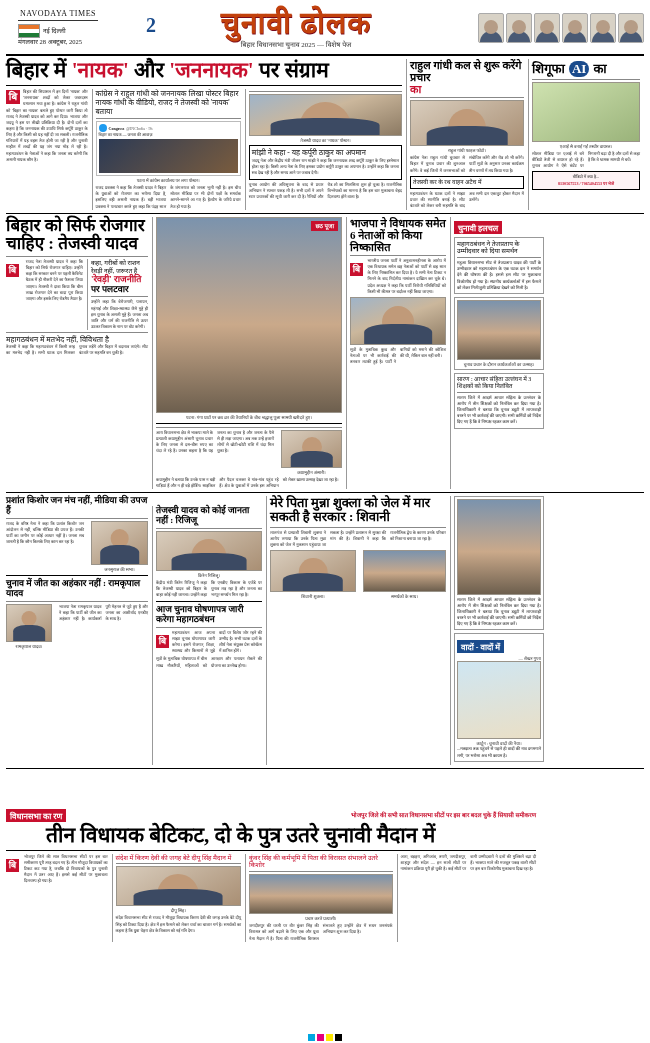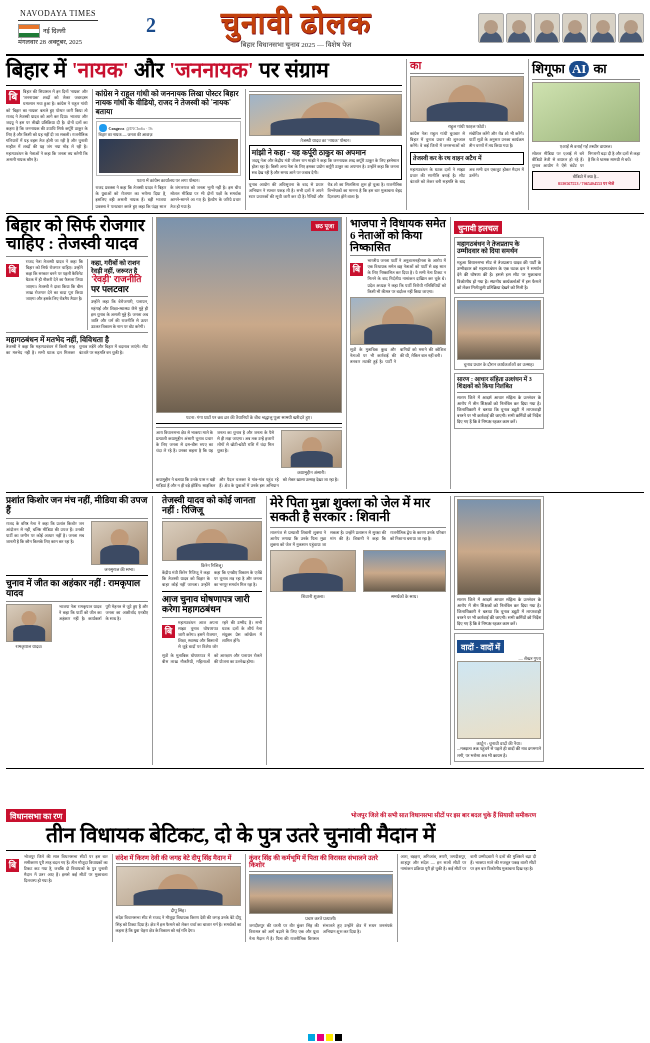--- a/index.html
+++ b/index.html
@@ -55,21 +55,21 @@
   .photo.crowd { background:linear-gradient(180deg,#7b93ad,#caa98a 55%,#6d5f4e); }
   .photo.portrait { background:linear-gradient(150deg,#d9cdbd,#a98f74); }
   .photo .face { position:absolute; left:50%; top:18%; width:34%; padding-top:34%; background:#c09a79; border-radius:50%; transform:translateX(-50%); }
   .photo .torso { position:absolute; left:50%; bottom:0; width:72%; height:44%; background:#3c4a63; border-radius:40% 40% 0 0; transform:translateX(-50%); }
 
   .boxed { border:1px solid #000; padding:2px; }
   .redbar { background:#c8102e; color:#fff; font-size:8px; font-weight:bold; padding:1px 4px; display:inline-block; }
   .bluebar { background:#1a4b8c; color:#fff; font-size:8px; font-weight:bold; padding:1px 4px; display:inline-block; }
 
   .kicker { font-size:6px; font-weight:bold; color:#c8102e; }
-  .subhead { font-size:7.5px; font-weight:bold; color:#111; line-height:1.2; }
+  .subhead { font-size:7.5px; font-weight:normal; color:#111; line-height:1.2; }
 
   .tweetcard { border:0.5px solid #bbb; background:#fff; font-size:4px; padding:2px; }
   .tweet-top { display:flex; gap:2px; align-items:center; }
   .tweet-av { width:8px; height:8px; border-radius:50%; background:#1d9bf0; }
   .tweet-img { height:34px; background:linear-gradient(140deg,#2b3a55,#7a5c3e); margin-top:2px; }
 
   .ai-badge { display:inline-block; background:#1a4b8c; color:#fff; font-weight:bold; font-size:13px; padding:0 3px; border-radius:8px; }
 
   .cmyk { position:absolute; left:50%; bottom:2px; transform:translateX(-50%); display:flex; gap:2px; }
   .cmyk i { display:block; width:7px; height:7px; }
@@ -155,20 +155,21 @@
           <div class="boxed" style="margin-top:2px;">
             <div class="subhead">मांझी ने कहा - यह कर्पूरी ठाकुर का अपमान</div>
             <div class="body-text" style="margin-top:1px;">जदयू नेता और केंद्रीय मंत्री जीतन राम मांझी ने कहा कि जननायक शब्द कर्पूरी ठाकुर के लिए इस्तेमाल होता रहा है। किसी अन्य नेता के लिए इसका प्रयोग कर्पूरी ठाकुर का अपमान है। उन्होंने कहा कि जनता सब देख रही है और समय आने पर जवाब देगी।</div>
           </div>
           <div class="body-text c2" style="margin-top:2px;">चुनाव आयोग की अधिसूचना के बाद से प्रचार अभियान ने रफ्तार पकड़ ली है। सभी दलों ने अपने स्टार प्रचारकों की सूची जारी कर दी है। रैलियों और रोड शो का सिलसिला शुरू हो चुका है। राजनीतिक विश्लेषकों का मानना है कि इस बार मुकाबला बेहद दिलचस्प होने वाला है।</div>
         </div>
       </div>
     </div>
 
     <div class="rule-v" style="width:118px; padding-left:3px;">
+      <div class="hl hl-sm">राहुल गांधी कल से शुरू करेंगे प्रचार</div>
       <div class="hl hl-sm hl-red">का</div>
       <hr class="thin">
       <div class="photo portrait" style="height:46px;">
         <div class="face"></div>
           <div class="torso"></div>
       </div>
       <div class="cap">राहुल गांधी फाइल फोटो।</div>
       <div class="body-text c2" style="margin-top:2px;">कांग्रेस नेता राहुल गांधी बुधवार से बिहार में चुनाव प्रचार की शुरुआत करेंगे। वे कई जिलों में जनसभाओं को संबोधित करेंगे और रोड शो भी करेंगे। पार्टी सूत्रों के अनुसार उनका कार्यक्रम तीन चरणों में तय किया गया है।</div>
       <div class="boxed" style="margin-top:2px;">
         <div class="subhead" style="font-size:6px;">तेजस्वी कर के रथ वाहन अटैच में</div>
@@ -309,21 +310,21 @@
               <div class="torso"></div>
           </div>
           <div class="cap">रामकृपाल यादव।</div>
         </div>
         <div style="width:92px; padding-left:3px;">
           <div class="body-text c2">भाजपा नेता रामकृपाल यादव ने कहा कि पार्टी को जीत का अहंकार नहीं है। कार्यकर्ता पूरी मेहनत से जुटे हुए हैं और जनता का आशीर्वाद एनडीए के साथ है।</div>
         </div>
       </div>
     </div>
 
-    <div class="rule-v" style="width:110px; padding-left:9px;">
+    <div class="rule-v" style="width:110px; padding-left:3px;margin-top:10px;">
       <div class="hl hl-xs">तेजस्वी यादव को कोई जानता नहीं : रिजिजू</div>
       <hr class="thin">
       <div class="photo portrait" style="height:40px;">
         <div class="face"></div>
           <div class="torso"></div>
       </div>
       <div class="cap">किरेन रिजिजू।</div>
       <div class="body-text c2" style="margin-top:2px;">केंद्रीय मंत्री किरेन रिजिजू ने कहा कि तेजस्वी यादव को बिहार के बाहर कोई नहीं जानता। उन्होंने कहा कि एनडीए विकास के एजेंडे पर चुनाव लड़ रहा है और जनता का भरपूर समर्थन मिल रहा है।</div>
       <hr class="sep">
       <div class="hl hl-xs">आज चुनाव घोषणापत्र जारी करेगा महागठबंधन</div>

